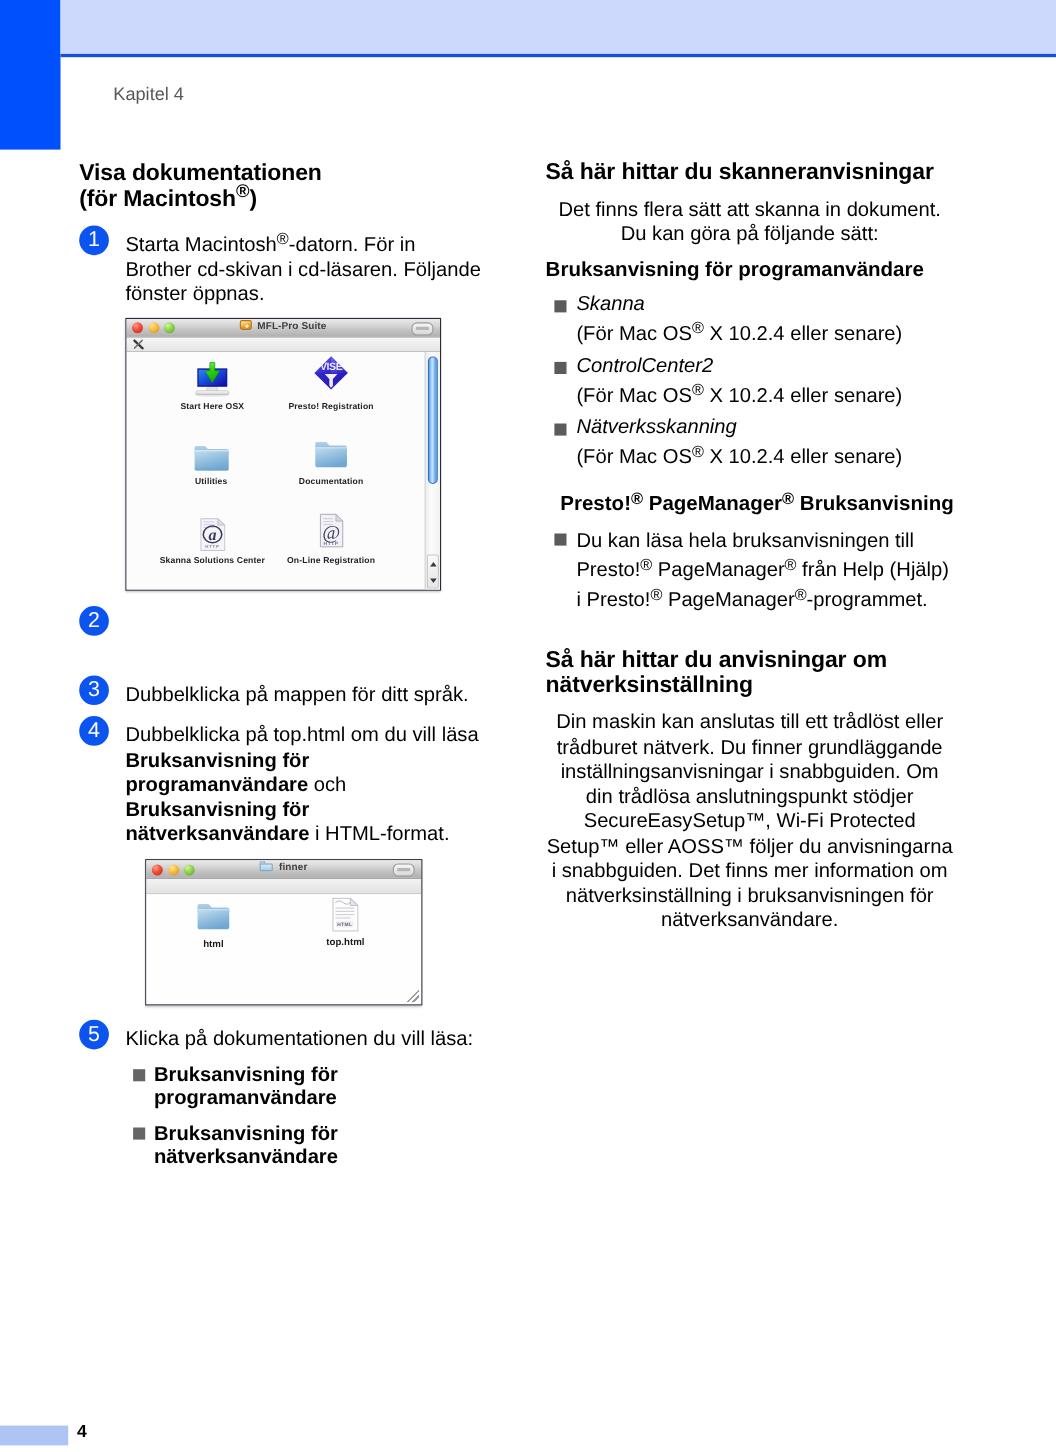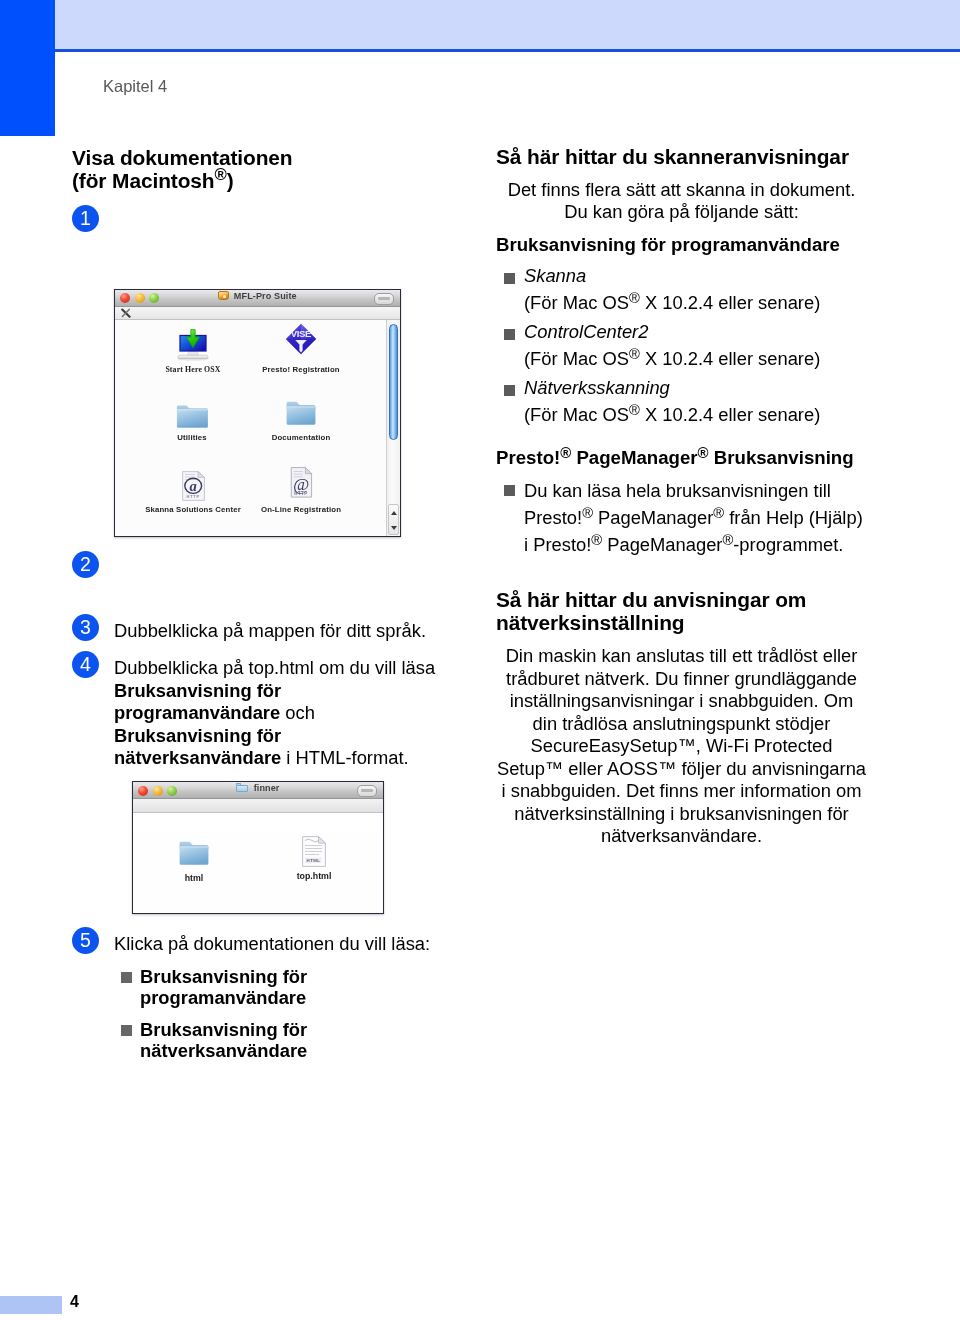--- a/index.html
+++ b/index.html
@@ -69,25 +69,25 @@
       background:linear-gradient(to bottom,#f6f6f6,#d8d8d8); border:1px solid #9e9e9e; }
   .tb-toggle::after { content:""; position:absolute; left:3px; top:3px; width:12px; height:3px;
       background:#b6b6b6; border-radius:1px; }
 
   .osx-toolbar { position:relative; height:12px;
       background:linear-gradient(to bottom,#f6f6f6,#e6e6e6); border-bottom:1px solid #c2c2c2; }
   .osx-toolbar.plain { height:13px; background:linear-gradient(to bottom,#f3f3f3,#e2e2e2); }
   .tool-x { position:absolute; left:6px; top:1px; width:10px; height:10px; line-height:0; }
 
   .osx-body { position:relative; height:calc(100% - 30px); background:#fcfcfc; }
-  .win2 .osx-body { height:calc(100% - 31px); background:#fefefe;margin-top:20px; }
+  .win2 .osx-body { height:calc(100% - 31px); background:#fefefe; }
 
   .grid1 { position:absolute; left:0; top:0; width:269px; height:100%; }
   .grid1 .cell { position:absolute; width:130px; text-align:center; }
-  .grid1 .cell:nth-child(1){ left:13px;  top:3.0px;font-family:Liberation Serif, serif; }
+  .grid1 .cell:nth-child(1){ left:13px;  top:3.0px; }
   .grid1 .cell:nth-child(2){ left:121px; top:3.0px; }
   .grid1 .cell:nth-child(3){ left:12px;  top:75.0px; }
   .grid1 .cell:nth-child(4){ left:121px; top:75.0px; }
   .grid1 .cell:nth-child(5){ left:13px;  top:143.0px; }
   .grid1 .cell:nth-child(6){ left:121px; top:143.0px; }
   .grid1 .ico { height:38px; position:relative; display:flex; align-items:flex-end; justify-content:center; }
   .grid1 .cell:nth-child(3) .ico, .grid1 .cell:nth-child(4) .ico { height:34px; }
   .grid1 .cell:nth-child(2) .ico { align-items:flex-start; padding-top:0px; }
   .grid1 .cap { font-size:7.8px; font-weight:bold; color:#222; letter-spacing:.15px; margin-top:5px; line-height:8px; }
 
@@ -130,21 +130,21 @@
   .col-right > * { position:absolute; left:0; margin:0; width:100%; }
   .r-h1  { top:0px; }
   .r-p1  { top:23.6px; }
   .r-s1  { top:87.6px; }
   .r-b1  { top:119px; margin-top:0; }
   .r-b1s { top:146px; }
   .r-b2  { top:175px; margin-top:0; }
   .r-b2s { top:202px; }
   .r-b3  { top:231px; margin-top:0; }
   .r-b3s { top:258px; }
-  .r-s2  { top:301px; }
+  .r-s2  { top:301px;text-align:right; }
   .r-b4  { top:331px; margin-top:0; line-height:27px; }
   .r-h2  { top:443px; }
   .r-p2  { top:490px; }
 
   
   .col-left, .col-left2, .col-left3 { }
   .l-h1 { position:absolute; left:0; top:0; }
   .col-left  { top:147px; }
   .step1 { position:absolute; left:0; top:46px; width:368px; }
   .col-left2 { top:548px; }
@@ -167,20 +167,21 @@
   <div class="hdr-rule"></div>
   <div class="chapter">Kapitel 4</div>
   <div class="foot-bar"></div>
   <div class="foot-num">4</div>
 
   <div class="col-left">
     <h2 class="sec l-h1">Visa dokumentationen<br>(för Macintosh<sup class="reg">®</sup>)</h2>
 
     <div class="step step1">
       <div class="num">1</div>
+      <div class="txt">Starta Macintosh<sup class="reg">®</sup>-datorn. För in Brother cd-skivan i cd-läsaren. Följande fönster öppnas.</div>
     </div>
   </div>
 
   <div class="osx-win win1">
     <div class="osx-title">
       <span class="light red"></span>
       <span class="light yellow"></span>
       <span class="light green"></span>
       <span class="osx-titletext">
         <span class="cd-ico"></span>

